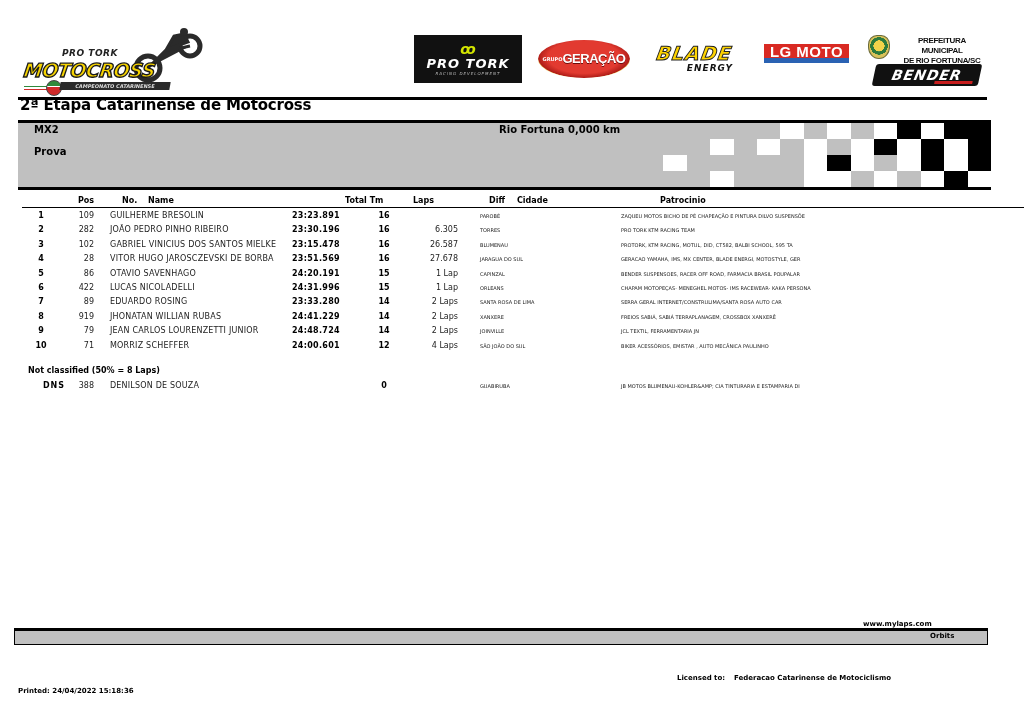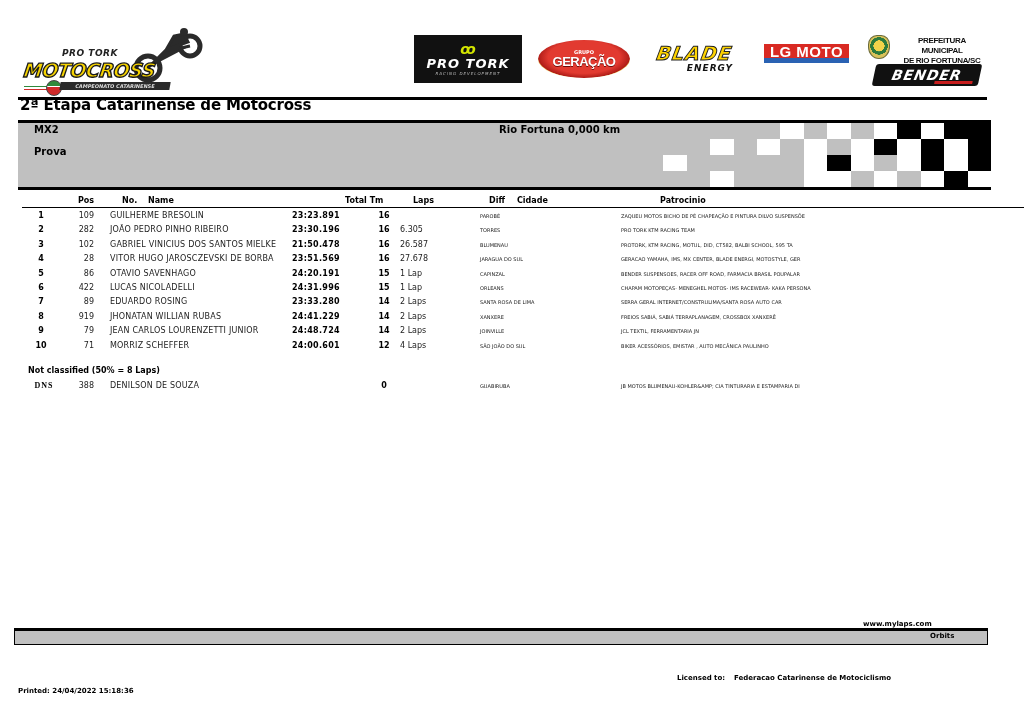--- a/index.html
+++ b/index.html
@@ -21,21 +21,21 @@
   .logo-main .stripe { position:absolute; left:2px; top:60px; width:30px; height:4px;
      background: linear-gradient(180deg,#2f8a3b 0 33%, #fff 33% 66%, #d02a2a 66%); }
 
   .sponsor { display:flex; align-items:center; justify-content:center; }
   .sp-protork { left: 414px; top: 35px; width: 108px; height: 48px; background:#111; flex-direction:column; }
   .sp-protork .pt-mark { color:#d4e600; font: italic bold 14px "DejaVu Sans", sans-serif; line-height:14px; }
   .sp-protork .pt-name { color:#fff; font: italic bold 13px "DejaVu Sans", sans-serif; letter-spacing:1px; line-height:15px; }
   .sp-protork .pt-sub { color:#bbb; font: italic 4px "DejaVu Sans", sans-serif; letter-spacing:1px; }
 
   .sp-geracao { left: 538px; top: 40px; width: 92px; height: 38px; border-radius: 50%;
-     background: radial-gradient(ellipse at 50% 45%, #e23a30 0 55%, #b01d18 70%, #e2b04a 72%, #a27a25 100%); flex-direction:column; }
+     background: radial-gradient(ellipse at 50% 45%, #e23a30 0 55%, #b01d18 70%, #e2b04a 72%, #a27a25 100%); flex-direction:row; }
   .sp-geracao .g-top { color:#fff; font: bold 5px "DejaVu Sans", sans-serif; line-height:6px; }
   .sp-geracao .g-name { color:#fff; font: bold 13px "Liberation Sans", sans-serif; letter-spacing:-0.5px; line-height:14px; text-shadow: 0 1px 0 #6a0d0b; }
 
   .sp-blade { left: 646px; top: 42px; width: 98px; height: 32px; flex-direction:column; align-items:center; }
   .sp-blade .b-name { color:#ffd400; font: italic 900 19px "DejaVu Sans", sans-serif; line-height:19px;
      -webkit-text-stroke: 1px #222; letter-spacing:1px; transform: skewX(-10deg); }
   .sp-blade .b-sub { color:#111; font: italic bold 9px "DejaVu Sans", sans-serif; line-height:10px; margin-left:30px; letter-spacing:1px; }
 
   .sp-lgmoto { left: 764px; top: 44px; width: 85px; height: 19px; background:#d92a23;
      border-bottom: 5px solid #2a62b3; color:#fff; font: bold 15px "Liberation Sans", sans-serif; letter-spacing:0.5px; }
@@ -69,26 +69,26 @@
   .hdr { top: 196px; font: bold 8px "DejaVu Sans", sans-serif; padding-left: 40px; }
   .hdr-rule { left: 22px; top: 207px; width: 1002px; height: 1px; background:#000; }
 
   .row { position:absolute; left:0; width:1024px; height:14px; font-size:8px; }
   .row span { position:absolute; top:0; white-space:nowrap; }
   .col-pos { left:28px; width:26px; text-align:center; font-weight:bold; }
   .col-no { left:70px; width:24px; text-align:right; color:#222; }
   .col-name { left:110px; color:#222; letter-spacing:0.2px; }
   .col-tm { left:292px; font-weight:bold; letter-spacing:0.3px; }
   .col-laps { left:372px; width:24px; text-align:center; font-weight:bold; }
-  .col-diff { left:400px; width:58px; color:#222; }
+  .col-diff { left:400px; width:58px; text-align:right; color:#222; }
   .col-city { left:480px; font-size:5px; top:2px !important; color:#222; }
   .col-spons { left:621px; font-size:5px; top:2px !important; color:#222; }
 
   .nc-title { left: 28px; top: 366px; font: bold 8px "DejaVu Sans", sans-serif; text-align: center; }
-  .dns-pos { left:31px; font-weight:bold; letter-spacing:1px;font-family:Liberation Serif, serif; }
+  .dns-pos { left:41px; font-weight:bold; letter-spacing:1px; }
 
   
   .footer-bar { left: 14px; top: 628px; width: 974px; height: 17px; background:#c0c0c0;
      border:1px solid #000; border-top: 3px solid #000; }
   .footer-brand { left: 930px; top: 632px; font: bold 7px "DejaVu Sans", sans-serif; }
   .footer-site { left: 863px; top: 620px; font: bold 7px "DejaVu Sans", sans-serif; }
   .footer-license-label { left: 677px; top: 674px; font: bold 7px "DejaVu Sans", sans-serif; }
   .footer-license-value { left: 734px; top: 674px; font: bold 7px "DejaVu Sans", sans-serif; }
   .footer-printed { left: 18px; top: 687px; font: bold 7px "DejaVu Sans", sans-serif; }
 </style>
@@ -238,21 +238,21 @@
       <span class="col-tm">23:30.196</span>
       <span class="col-laps">16</span>
       <span class="col-diff">6.305</span>
       <span class="col-city">TORRES</span>
       <span class="col-spons">PRO TORK KTM RACING TEAM</span>
     </div>
     <div class="row" style="top: 239.8px;">
       <span class="col-pos">3</span>
       <span class="col-no">102</span>
       <span class="col-name">GABRIEL VINICIUS DOS SANTOS MIELKE</span>
-      <span class="col-tm">21:50.478</span>
+      <span class="col-tm">23:15.478</span>
       <span class="col-laps">16</span>
       <span class="col-diff">26.587</span>
       <span class="col-city">BLUMENAU</span>
       <span class="col-spons">PROTORK, KTM RACING, MOTUL, DID, CT582, BALBI SCHOOL, 595 TA</span>
     </div>
     <div class="row" style="top: 254.2px;">
       <span class="col-pos">4</span>
       <span class="col-no">28</span>
       <span class="col-name">VITOR HUGO JAROSCZEVSKI DE BORBA</span>
       <span class="col-tm">23:51.569</span>

